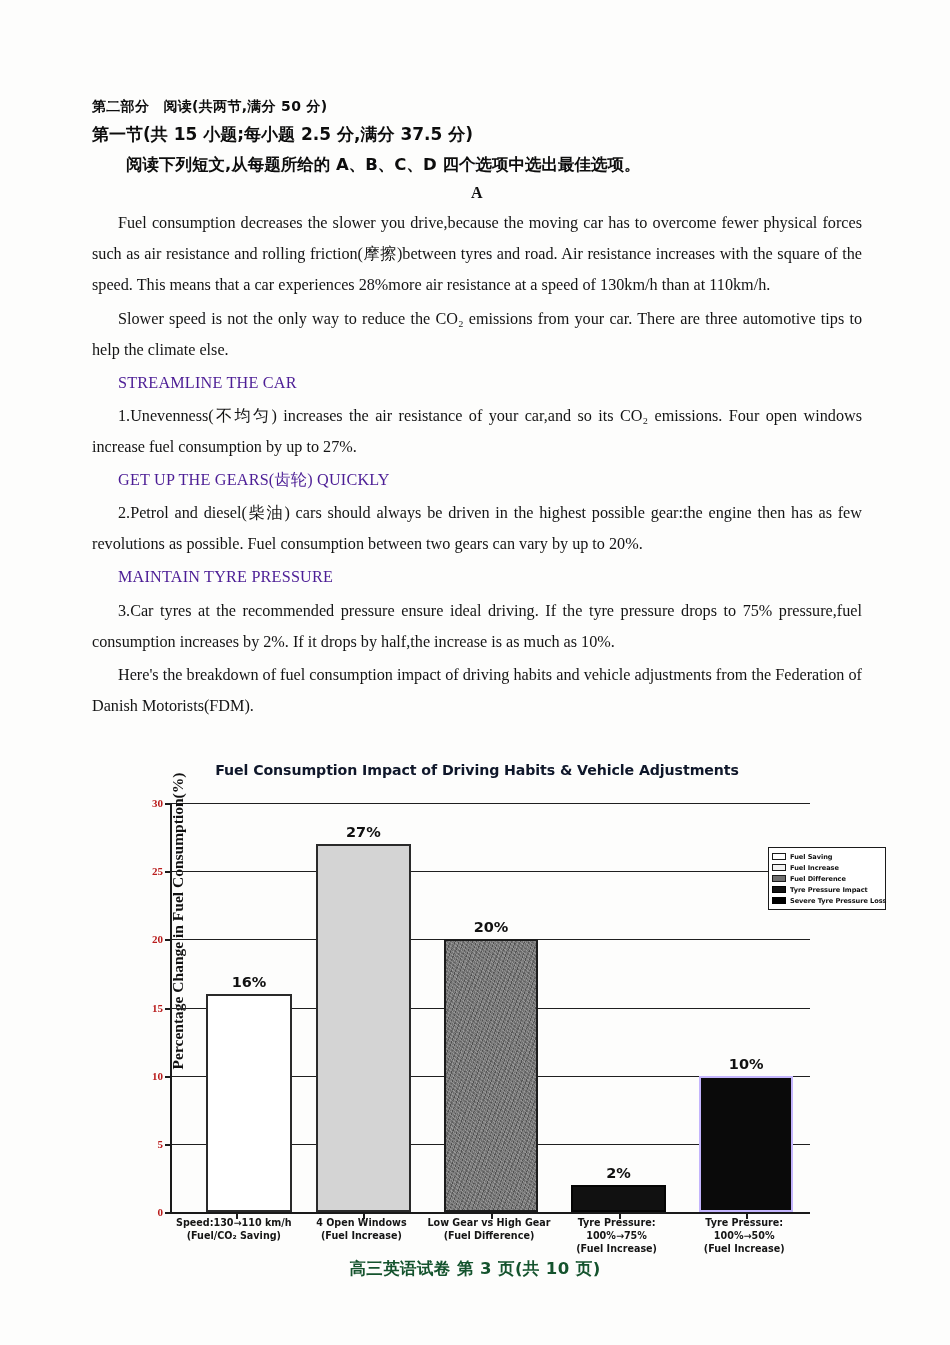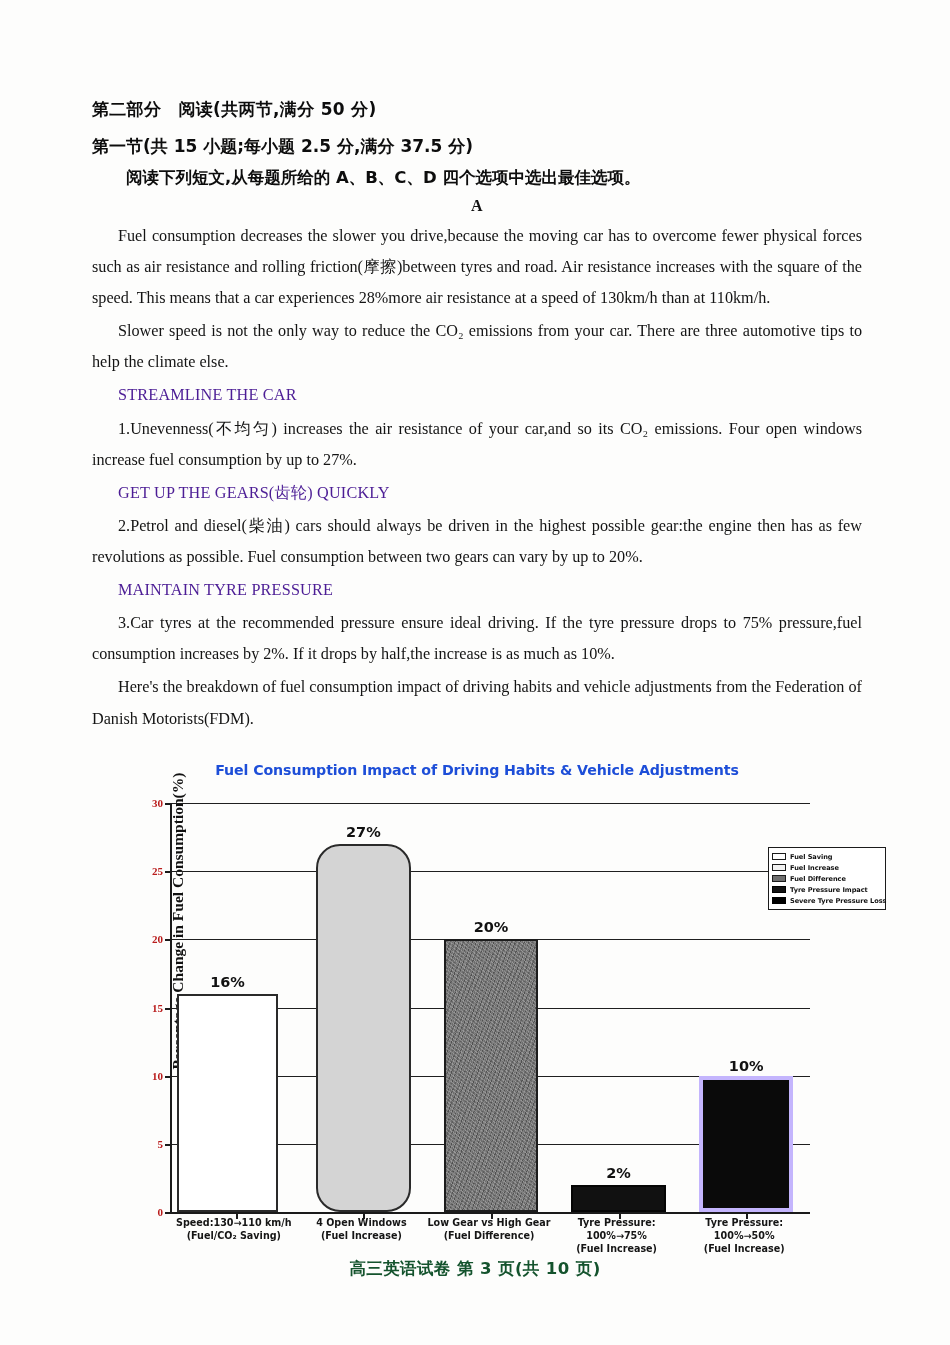--- a/index.html
+++ b/index.html
@@ -28,24 +28,24 @@
   .textblock {
     position: absolute;
     left: 92px;
     top: 96px;
     width: 770px;
   }
 
   .cn-head {
     font-family: "DejaVu Sans", "Liberation Sans", sans-serif;
     font-weight: bold;
-    font-size: 17px;
+    font-size: 14px;
     letter-spacing: 0.3px;
     line-height: 1.55;
-    margin: 0 0 11px 0;
+    margin: 0 0 3px 0;
     color: #0d0d0d;
   }
   .cn-sub {
     font-family: "DejaVu Sans", "Liberation Sans", sans-serif;
     font-size: 17px;
     font-weight: bold;
     line-height: 1.6;
     margin: 0 0 4px 0;
     color: #0d0d0d;
   }
@@ -94,21 +94,21 @@
     height: 500px;
   }
   .chart-title {
     position: absolute;
     left: 0; top: 0;
     width: 770px;
     text-align: center;
     font-family: "DejaVu Sans", "Liberation Sans", sans-serif;
     font-weight: bold;
     font-size: 14.2px;
-    color: #1d4ed8;
+    color: #0f172a;
     letter-spacing: -0.1px;
   }
 
   .ylabel {
     position: absolute;
     left: -64px;
     top: 150px;
     width: 300px;
     transform: rotate(-90deg);
     transform-origin: center center;
@@ -175,21 +175,21 @@
     margin-bottom: 6px;
     font-family: "DejaVu Sans","Liberation Sans",sans-serif;
     font-weight: bold;
     font-size: 14.5px;
     color: #111;
   }
   .bar.s-white  { background: #ffffff; border: 2px solid #2a2a2a; }
   .bar.s-light  { background: #d4d4d4; border: 2px solid #2a2a2a; }
   .bar.s-tex    { background: #6d6d6d; border: 2px solid #1c1c1c; }
   .bar.s-dark   { background: #111111; border: 2px solid #050505; }
-  .bar.s-black  { background: #0a0a0a; border: 4px solid #c4b5fd; }
+  .bar.s-black  { background: #0a0a0a; border: 2px solid #c4b5fd; }
 
   .bar.s-tex::after {
     content: "";
     position: absolute;
     inset: 0;
     background-image:
       repeating-linear-gradient(37deg, rgba(255,255,255,.22) 0 1px, rgba(0,0,0,0) 1px 3px),
       repeating-linear-gradient(113deg, rgba(0,0,0,.28) 0 1px, rgba(255,255,255,0) 1px 4px),
       repeating-linear-gradient(74deg, rgba(255,255,255,.14) 0 1px, rgba(0,0,0,0) 1px 2px);
     opacity: .95;
@@ -321,24 +321,24 @@
           <div class="ytick-mark" style="top: 136.333px;"></div>
           <div class="ytick-label" style="top: 136.333px;">20</div>
           <div class="gridline" style="top: 68.1667px;"></div>
           <div class="ytick-mark" style="top: 68.1667px;"></div>
           <div class="ytick-label" style="top: 68.1667px;">25</div>
           <div class="gridline" style="top: 0px;"></div>
           <div class="ytick-mark" style="top: 0px;"></div>
           <div class="ytick-label" style="top: 0px;">30</div>
         </div>
       <div class="bars" id="bars">
-          <div class="bar s-white" style="left: 5px; width: 101px; height: 218.133px;">
+          <div class="bar s-white" style="left: 34px; width: 86px; height: 218.133px;">
             <div class="vlabel">16%</div>
           </div>
-          <div class="bar s-light" style="left: 144.188px; width: 94.424px; height: 368.1px; border-radius: 24px;">
+          <div class="bar s-light" style="left: 144.188px; width: 94.424px; height: 368.1px;">
             <div class="vlabel">27%</div>
           </div>
           <div class="bar s-tex" style="left: 271.788px; width: 94.424px; height: 272.667px;">
             <div class="vlabel">20%</div>
           </div>
           <div class="bar s-dark" style="left: 399.388px; width: 94.424px; height: 27.2667px;">
             <div class="vlabel">2%</div>
           </div>
           <div class="bar s-black" style="left: 526.988px; width: 94.424px; height: 136.333px;">
             <div class="vlabel">10%</div>

